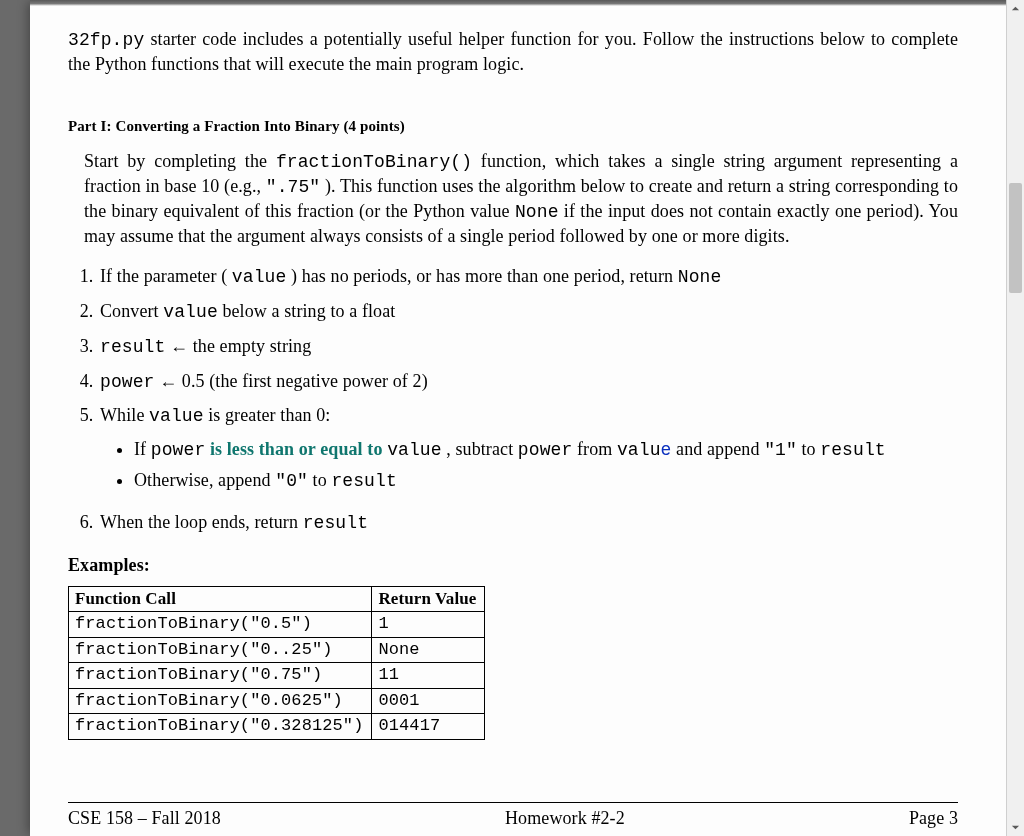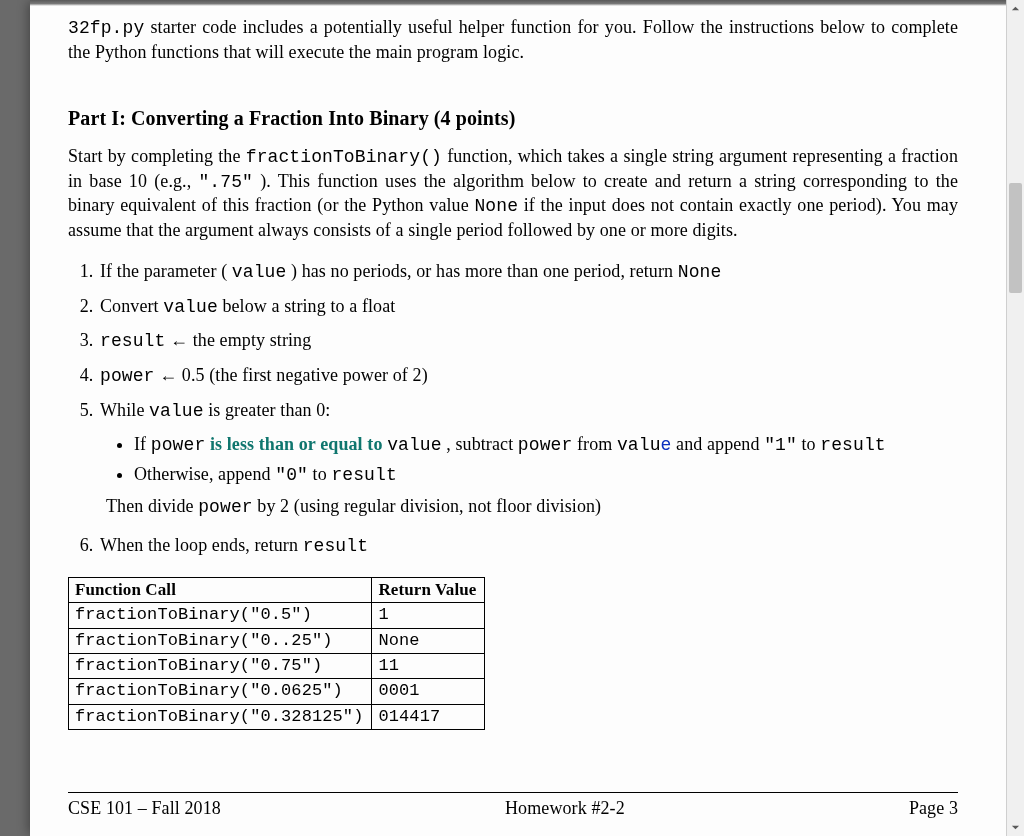--- a/index.html
+++ b/index.html
@@ -1,24 +1,24 @@
 <!DOCTYPE html>
 <html><head>
 <meta charset="utf-8">
 <style>
   html,body{margin:0;padding:0;background:#6a6a6a;}
   .viewport{width:1024px;height:836px;background:#6a6a6a;position:relative;overflow:hidden;font-family:"Times New Roman",Times,serif;color:#000;}
   .shadow-top{position:absolute;left:30px;right:0;top:0;height:6px;background:linear-gradient(to bottom,#2f2f2f,#565656 60%,transparent);opacity:.8;pointer-events:none;}
   .page{position:absolute;left:30px;top:0;right:0;bottom:0;background:#fdfdfd;box-shadow:-4px 0 10px -2px rgba(0,0,0,.35);}
   .content{padding:0 66px 0 38px;line-height:1.32;font-size:18px;letter-spacing:.1px;}
-  .introline{margin-top:0;padding-top:16px;text-align:justify;font-size:18px;}
+  .introline{margin-top:12px;padding-top:16px;text-align:justify;font-size:18px;}
   .mono{font-family:"Courier New",Courier,monospace;}
-  h2.partheading{font-size:20px;font-weight:bold;margin:40px 0 14px 0;}
-  .para{text-align:justify;margin:0 0 12px 0;}
-  ol.steps{list-style:decimal;margin:10px 0 13px 0;padding-left:30px;}
+  h2.partheading{font-size:15px;font-weight:bold;margin:40px 0 14px 0;}
+  .para{text-align:justify;margin:0 0 12px 16px;}
+  ol.steps{list-style:decimal;margin:10px 0 3px 0;padding-left:30px;}
   ol.steps>li{padding:5px 0 5px 2px;text-align:left;}
   ul.sub{list-style:disc;margin:6px 0 4px 0;padding-left:34px;}
   ul.sub>li{padding:3px 0;}
   .red{color:#0f766e;font-weight:bold;}
   .blue-e{color:#0a2fbe;}
   .then-line{margin:4px 0 4px 6px;}
   .examples-label{font-weight:bold;margin:14px 0 8px 0;font-size:18px;}
   table.examples{border-collapse:collapse;margin-top:2px;}
   table.examples th,table.examples td{border:1.2px solid #000;padding:1px 8px 1px 6px;font-size:17px;text-align:left;vertical-align:middle;}
   table.examples th{font-weight:bold;}
@@ -96,32 +96,28 @@
               <span> to </span>
               <span class="mono">result</span>
             </li>
             <li>
               <span>Otherwise, append </span>
               <span class="mono">"0"</span>
               <span> to </span>
               <span class="mono">result</span>
             </li>
           </ul>
-          <div class="then-line">
-            <span>Then divide </span>
-            <span class="mono">power</span>
-            <span> by 2 (using regular division, not floor division)</span>
-          </div>
         </li>
         <li>
           <span>When the loop ends, return </span>
           <span class="mono">result</span>
         </li>
       </ol>
 
+      <div class="examples-label">Examples:</div>
 
       <table class="examples">
         <tbody>
             <tr>
           <th>Function Call</th>
           <th>Return Value</th>
         </tr>
         <tr>
           <td class="mono">fractionToBinary("0.5")</td>
           <td class="mono">1</td>
@@ -140,21 +136,21 @@
         </tr>
         <tr>
           <td class="mono">fractionToBinary("0.328125")</td>
           <td class="mono">014417</td>
         </tr>
       </tbody>
         </table>
 
       <hr class="footer-rule">
       <div class="footer">
-        <span>CSE 101 – Fall 2018</span>
+        <span>CSE 158 – Fall 2018</span>
         <span>Homework #2-2</span>
         <span>Page 3</span>
       </div>
     </div>
   </div>
   <div class="shadow-top"></div>
 
   <div class="scrollbar">
     <div class="sb-btn">
       <svg viewBox="0 0 10 10">

